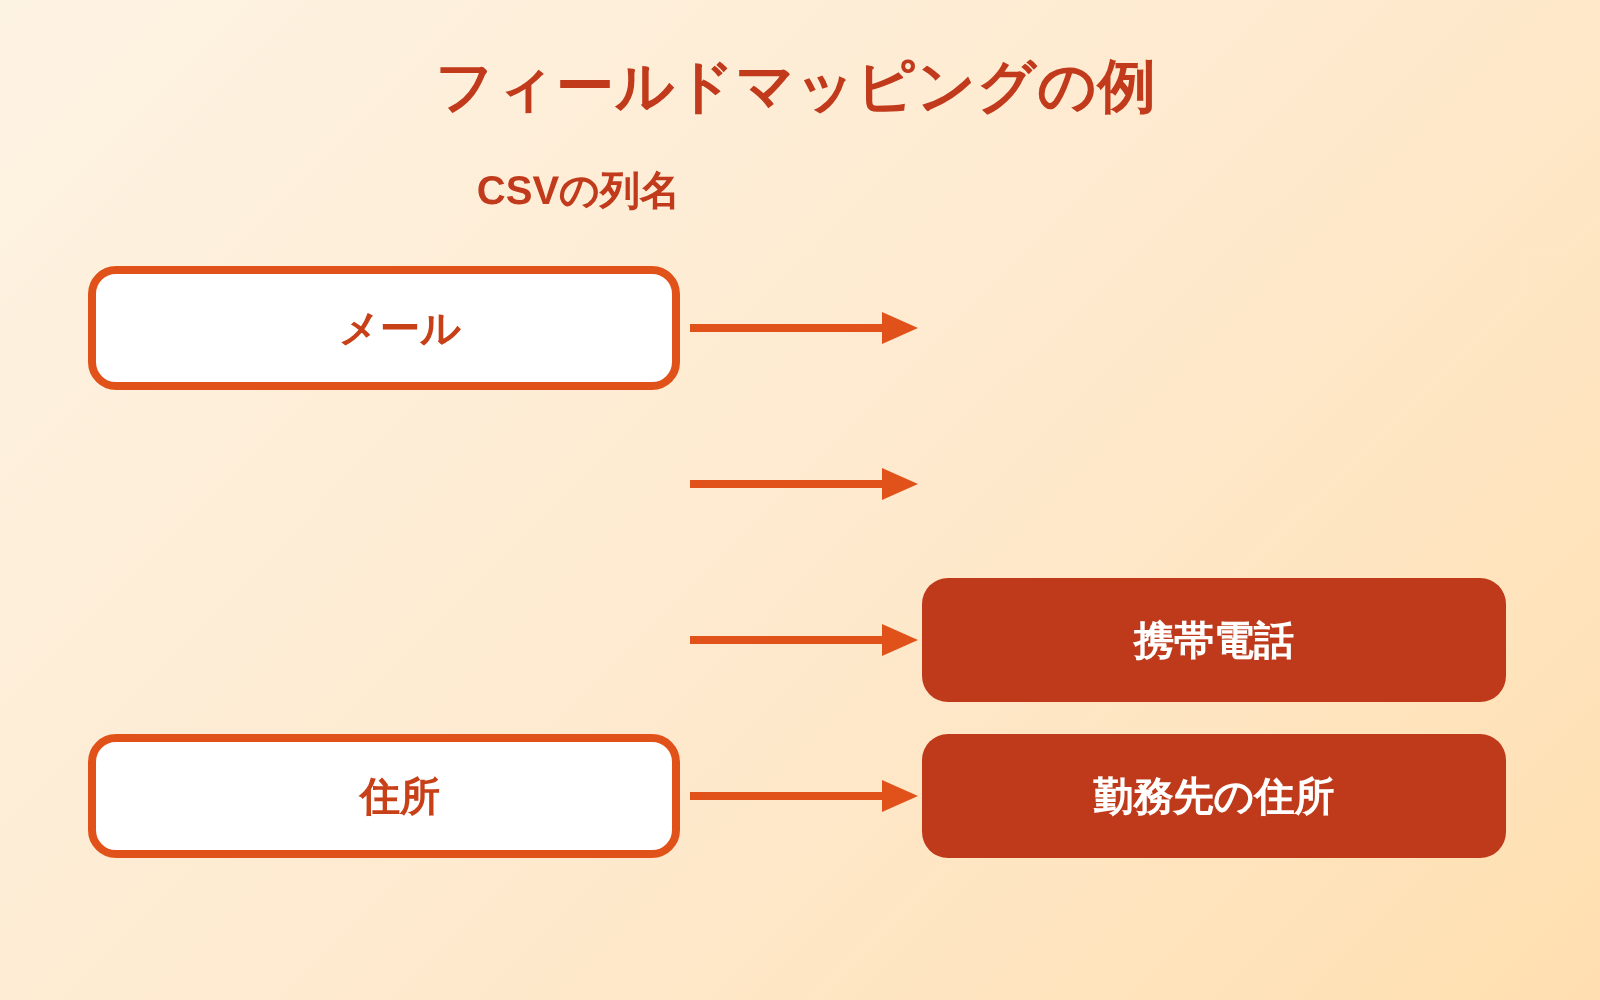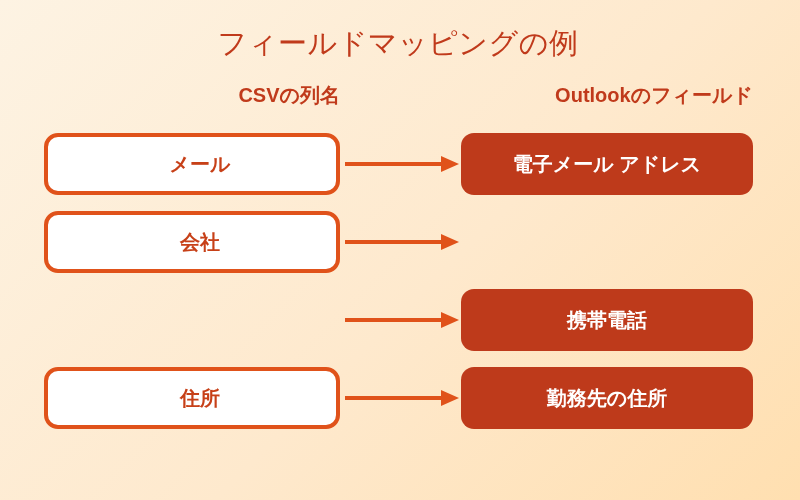--- a/index.html
+++ b/index.html
@@ -12,21 +12,21 @@
     width: 800px; height: 500px;
     background: linear-gradient(135deg, #FDF3E3 0%, #FEE9CD 55%, #FFDFB0 100%);
     overflow: hidden;
   }
   .title {
     position: absolute;
     top: 24px; left: 0; right: 4px;
     margin: 0;
     text-align: center;
     font-size: 29px;
-    font-weight: normal;
+    font-weight: bold;
     color: #C03A1B;
     letter-spacing: 0.5px;
   }
   .col-header {
     position: absolute;
     top: 82px;
     text-align: right;
     font-size: 20px;
     font-weight: bold;
     color: #C03A1B;
@@ -71,39 +71,32 @@
   }
 </style>
 </head>
 <body>
 
 <div class="canvas">
 
   <h1 class="title">フィールドマッピングの例</h1>
 
   <div class="col-header left">CSVの列名</div>
-  <div class="col-header right">Outlookのフィールド</div>
 
   <div class="row r0">
     <div class="csv-box">
       <span>メール</span>
     </div>
     <svg class="arrow" width="116" height="20" viewBox="0 0 116 20">
       <line x1="1" y1="10" x2="99" y2="10" stroke="#E0521A" stroke-width="4"></line>
       <polygon points="97,2 115,10 97,18" fill="#E0521A"></polygon>
     </svg>
-    <div class="outlook-box">
-      <span>電子メール アドレス</span>
-    </div>
   </div>
 
   <div class="row r1">
-    <div class="csv-box">
-      <span>会社</span>
-    </div>
     <svg class="arrow" width="116" height="20" viewBox="0 0 116 20">
       <line x1="1" y1="10" x2="99" y2="10" stroke="#E0521A" stroke-width="4"></line>
       <polygon points="97,2 115,10 97,18" fill="#E0521A"></polygon>
     </svg>
   </div>
 
   <div class="row r2">
     <svg class="arrow" width="116" height="20" viewBox="0 0 116 20">
       <line x1="1" y1="10" x2="99" y2="10" stroke="#E0521A" stroke-width="4"></line>
       <polygon points="97,2 115,10 97,18" fill="#E0521A"></polygon>

